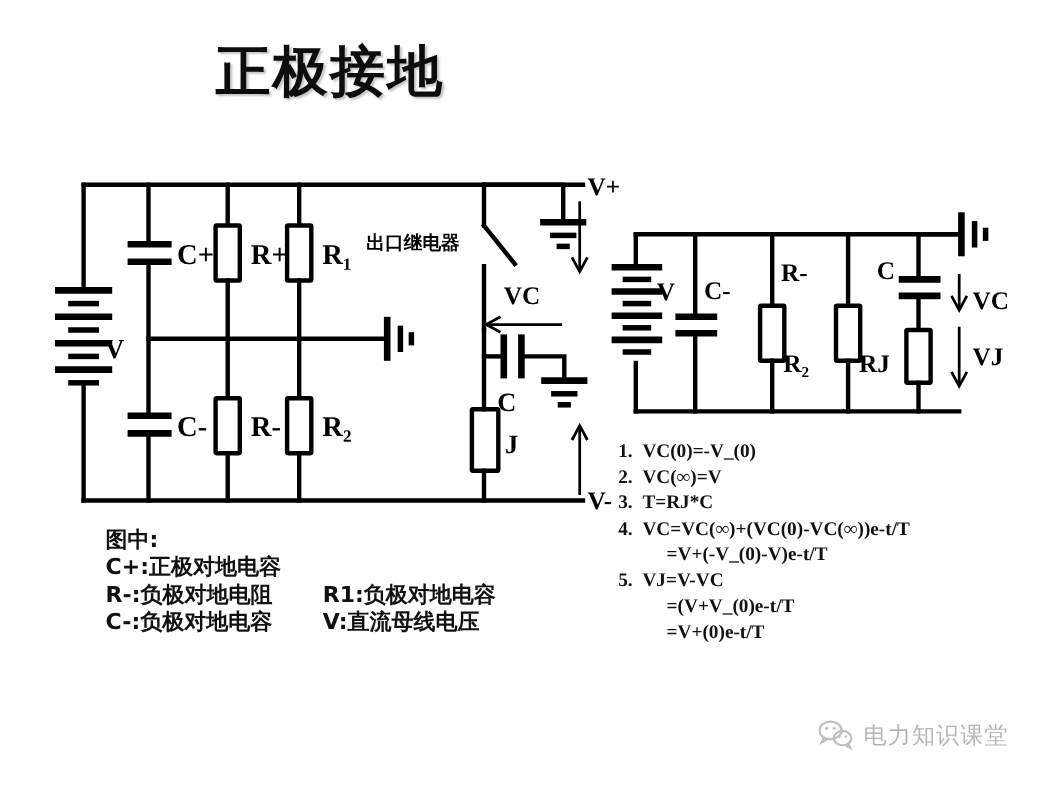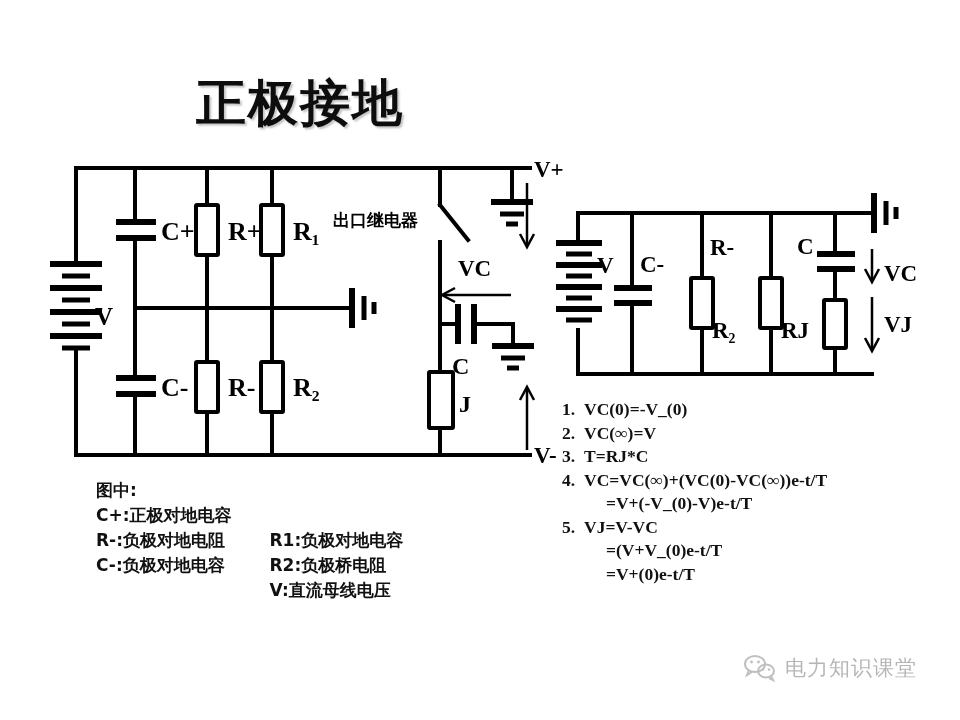--- a/index.html
+++ b/index.html
@@ -20,21 +20,20 @@
     position: absolute;
     left: 196px;
     top: 32px;
     font-family: "Liberation Serif", serif;
     font-size: 50px;
     font-weight: 700;
     letter-spacing: 2px;
     color: #0d0d0d;
     text-shadow: 2px 2px 2px rgba(150,150,150,0.55);
     white-space: nowrap;
-    margin-top: 38px;
   }
 
   #schematic {
     position: absolute;
     left: 0;
     top: 0;
   }
 
   .wire {
     stroke: #000000;
@@ -79,21 +78,21 @@
     font-family: "DejaVu Sans", sans-serif;
     font-weight: 700;
     fill: #000000;
   }
 
   #legend {
     position: absolute;
     left: 96px;
     top: 478px;
     font-family: "DejaVu Sans", sans-serif;
-    font-size: 17px;
+    font-size: 20px;
     font-weight: 700;
     line-height: 25px;
     color: #111111;
   }
   #legend .legend-cols {
     display: flex;
     gap: 38px;
   }
   #legend .col-b {
     padding-top: 25px;
@@ -328,21 +327,20 @@
 <div id="legend">
   <div class="row">图中:</div>
   <div class="legend-cols">
     <div class="col-a">
       <div class="row">C+:正极对地电容</div>
       <div class="row">R-:负极对地电阻</div>
       <div class="row">C-:负极对地电容</div>
     </div>
     <div class="col-b">
       <div class="row">R1:负极对地电容</div>
-      <div class="row">R2:负极桥电阻</div>
       <div class="row">V:直流母线电压</div>
     </div>
   </div>
 </div>
 
 <div id="equations">
   <div class="eq">
     <span class="num">1.</span>
     <span>VC(0)=-V_(0)</span>
   </div>

